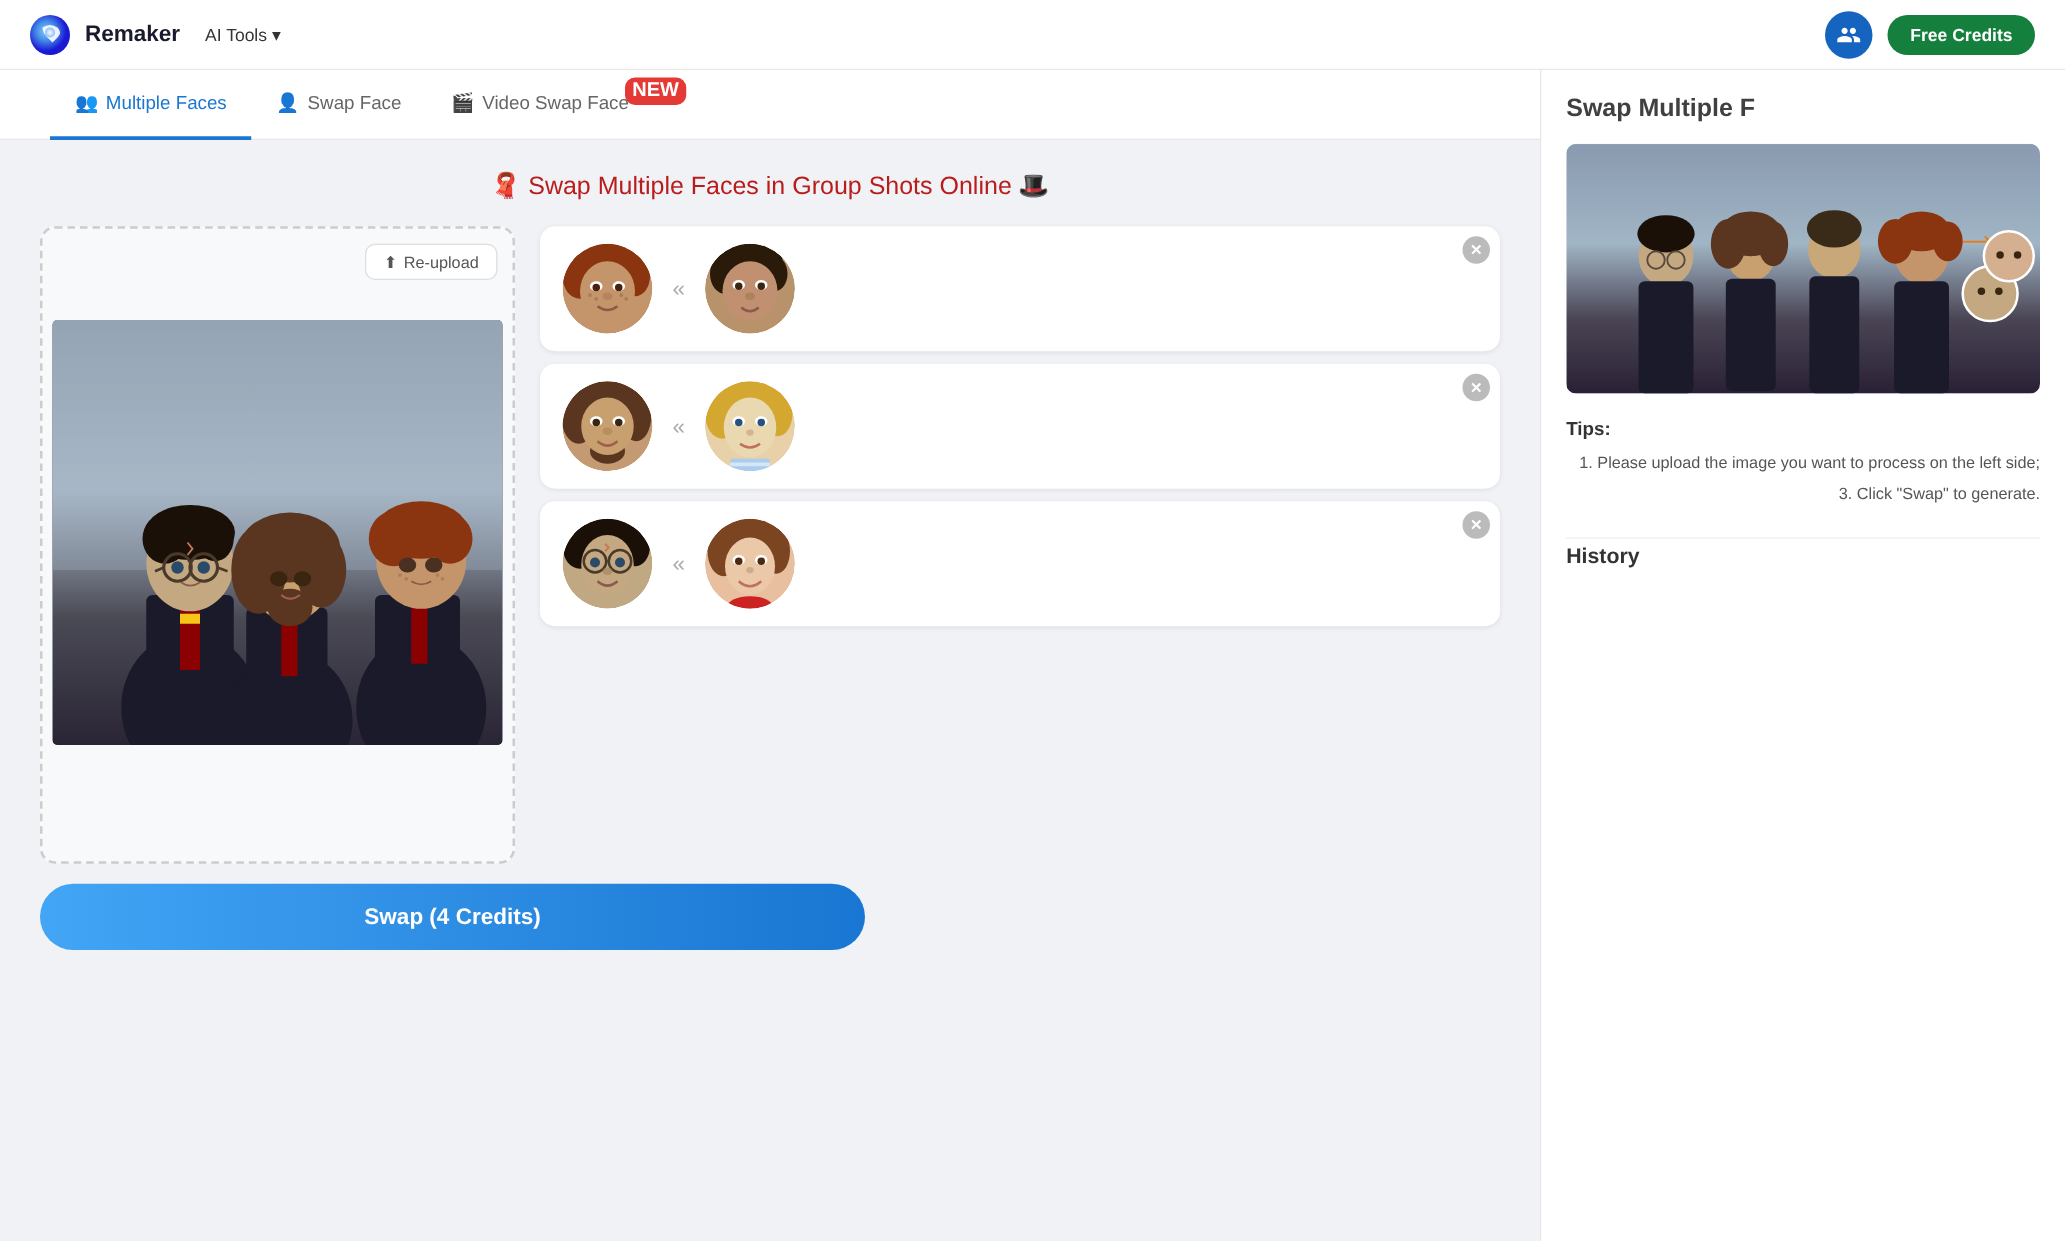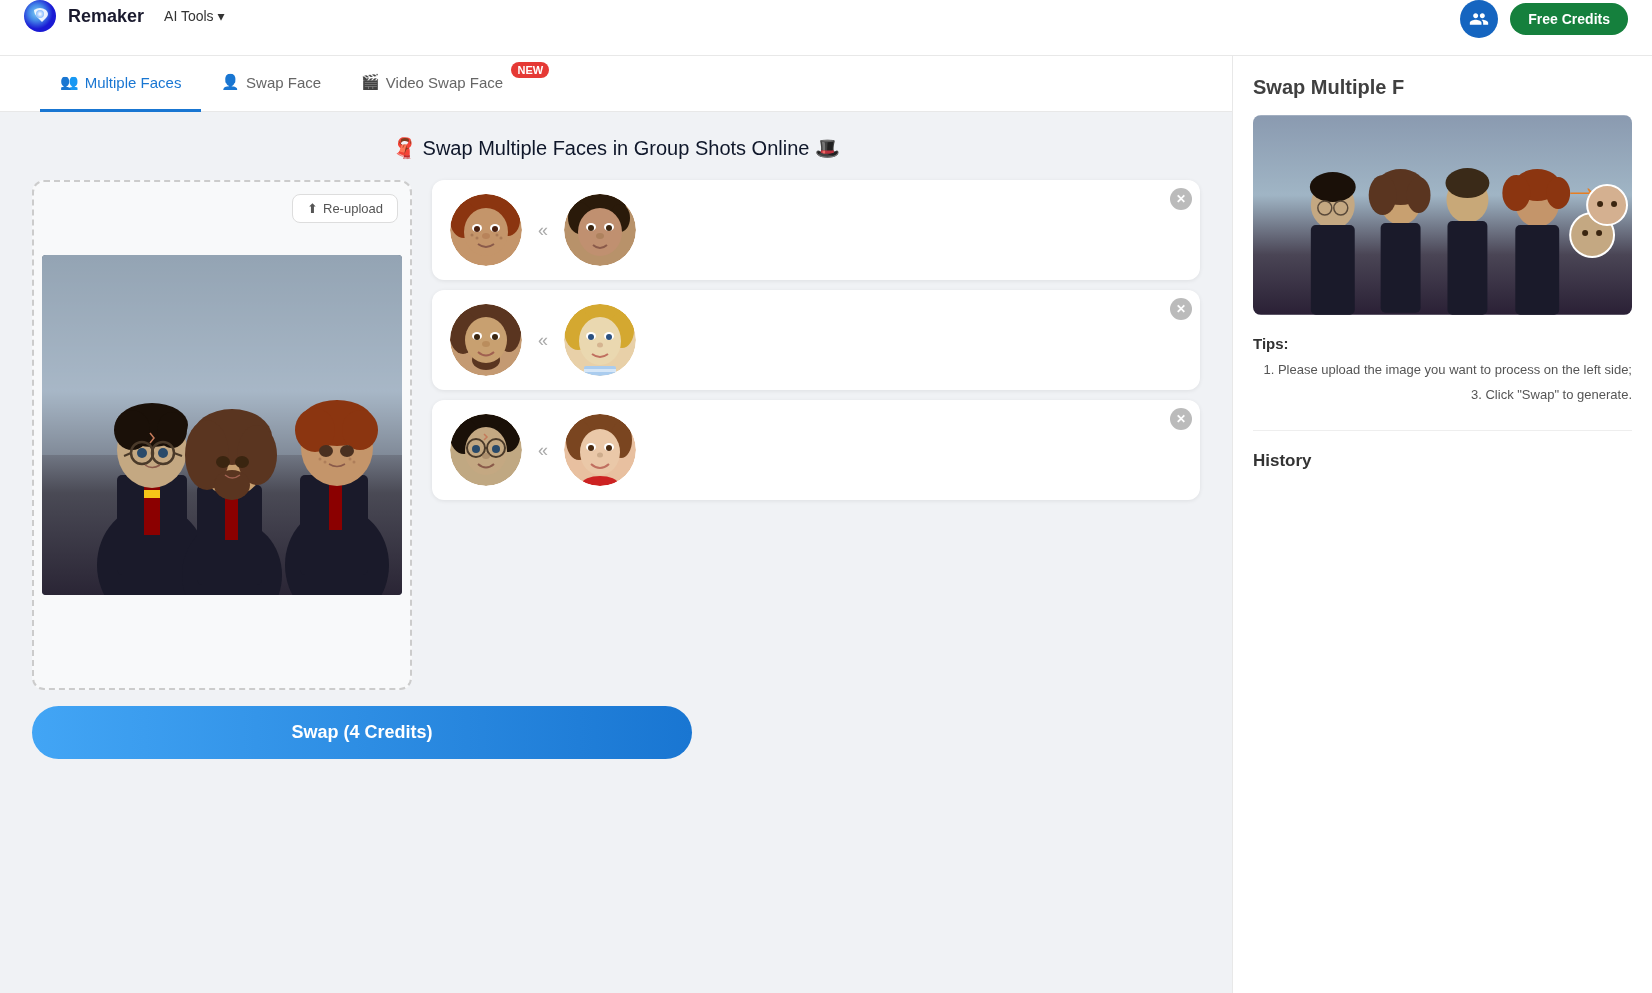--- a/index.html
+++ b/index.html
@@ -6,21 +6,21 @@
     body {
       font-family: -apple-system, BlinkMacSystemFont, 'Segoe UI', sans-serif;
       background: #f0f2f5;
       min-height: 993px;
       overflow-x: hidden;
     }
 
     
     .header {
       display: flex;
-      align-items: flex-start;
+      align-items: center;
       justify-content: space-between;
       background: #fff;
       padding: 0 24px;
       height: 56px;
       border-bottom: 1px solid #e8e8e8;
       position: relative;
       z-index: 10;
     }
     .header-left {
       display: flex;
@@ -112,41 +112,41 @@
       white-space: nowrap;
     }
     .tab-item.active {
       color: #1976d2;
       border-bottom: 3px solid #1976d2;
       font-weight: 500;
     }
     .tab-badge-new {
       background: #e53935;
       color: #fff;
-      font-size: 11px;
+      font-size: 16px;
       font-weight: 700;
       padding: 2px 6px;
       border-radius: 8px;
       position: absolute;
       top: 6px;
       right: -10px;
     }
 
     
     .tool-area {
       flex: 1;
       padding: 24px 32px;
       display: flex;
       flex-direction: column;
       gap: 16px;
       overflow-y: auto;
     }
     .tool-title {
       font-size: 20px;
-      color: #0f172a;
+      color: #b91c1c;
       text-align: center;
       margin-bottom: 4px;
     }
 
     
     .swap-panels {
       display: flex;
       gap: 20px;
       align-items: flex-start;
     }
@@ -292,21 +292,21 @@
       font-size: 13px;
       color: #555;
       line-height: 1.6;
       margin-bottom: 4px;
       text-align: right;
     }
     .history-title {
       font-size: 17px;
       font-weight: 700;
       color: #333;
-      padding-top: 20px;
+      padding-top: 4px;
       border-top: 1px solid #eee;
     }
 
     
     .face-svg {
       width: 100%;
       height: 100%;
       border-radius: 50%;
     }
   </style>

